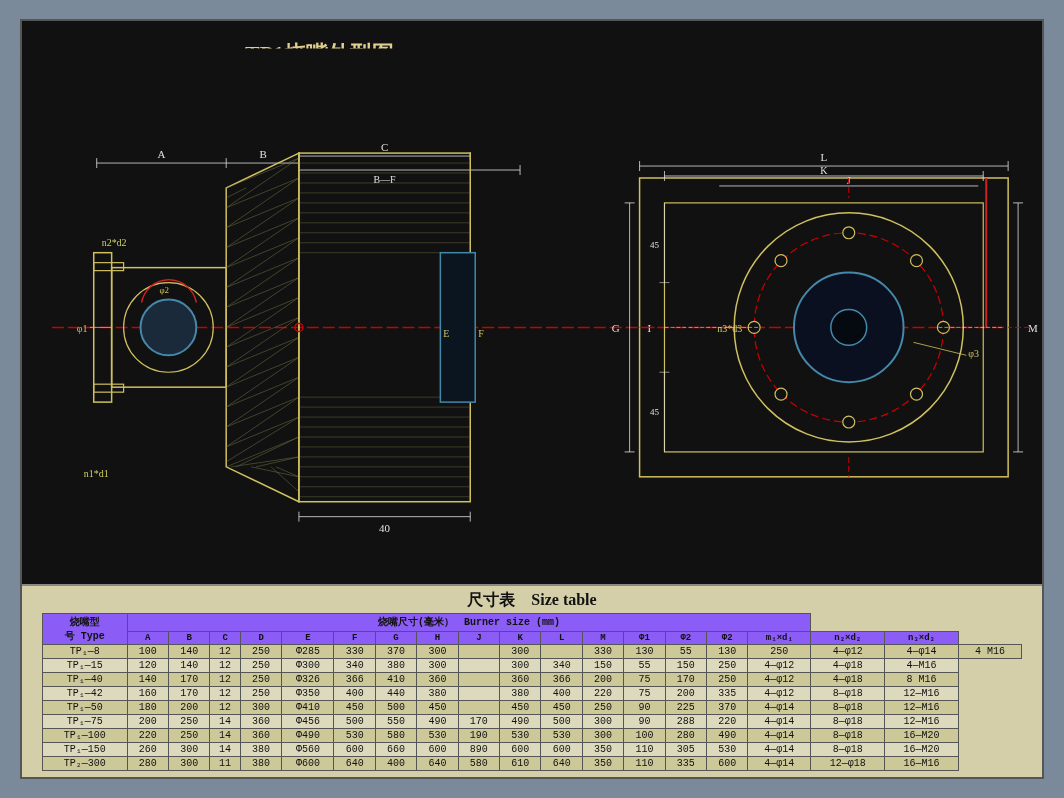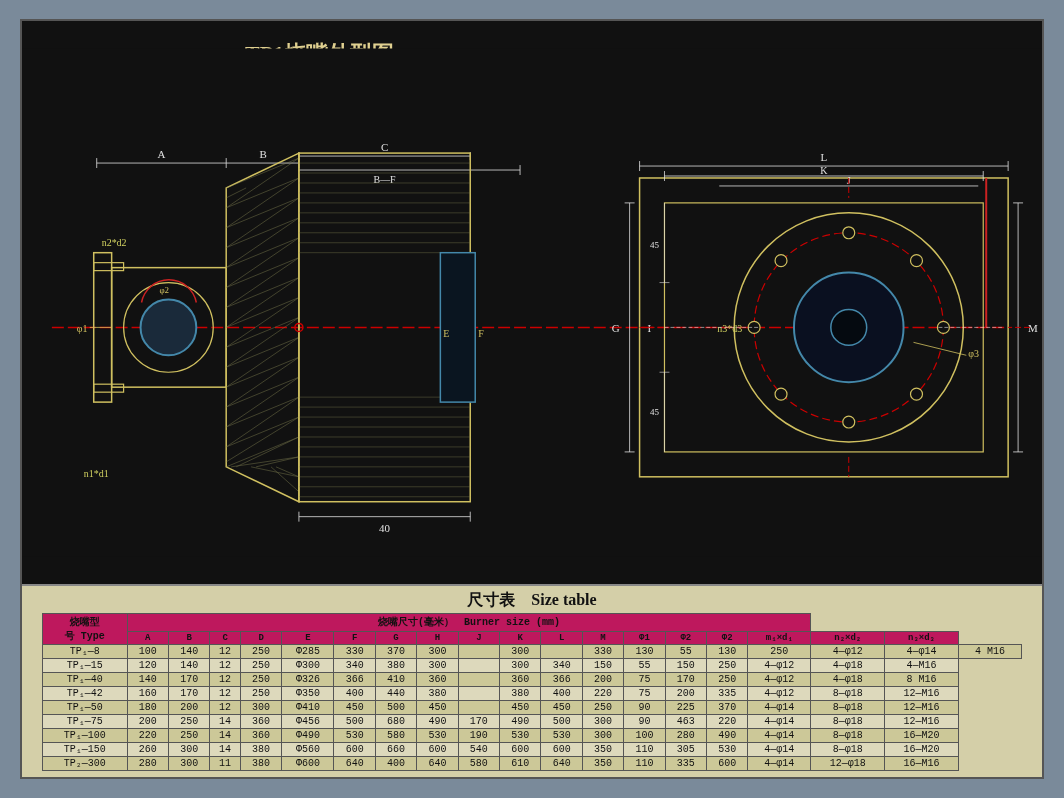--- a/index.html
+++ b/index.html
@@ -72,21 +72,21 @@
       color: #111;
       font-family: 'Courier New', monospace;
     }
     table.size-table th, table.size-table td {
       border: 1px solid #555;
       text-align: center;
       padding: 1px 2px;
       white-space: nowrap;
     }
     table.size-table th {
-      background: #be185d;
+      background: #8b5cf6;
       font-weight: bold;
     }
     table.size-table tr:nth-child(even) td {
       background: #ddd9bc;
     }
     table.size-table tr:nth-child(odd) td {
       background: #ccc898;
     }
     .col-header-row th {
       font-size: 9px;
@@ -442,28 +442,28 @@
             <td>12—M16</td>
           </tr>
           <tr>
             <td>TP₁—75</td>
             <td>200</td>
             <td>250</td>
             <td>14</td>
             <td>360</td>
             <td>Φ456</td>
             <td>500</td>
-            <td>680</td>
+            <td>550</td>
             <td>490</td>
             <td>170</td>
             <td>490</td>
             <td>500</td>
             <td>300</td>
             <td>90</td>
-            <td>463</td>
+            <td>288</td>
             <td>220</td>
             <td>4—φ14</td>
             <td>8—φ18</td>
             <td>12—M16</td>
           </tr>
           <tr>
             <td>TP₁—100</td>
             <td>220</td>
             <td>250</td>
             <td>14</td>
@@ -486,21 +486,21 @@
           <tr>
             <td>TP₁—150</td>
             <td>260</td>
             <td>300</td>
             <td>14</td>
             <td>380</td>
             <td>Φ560</td>
             <td>600</td>
             <td>660</td>
             <td>600</td>
-            <td>540</td>
+            <td>890</td>
             <td>600</td>
             <td>600</td>
             <td>350</td>
             <td>110</td>
             <td>305</td>
             <td>530</td>
             <td>4—φ14</td>
             <td>8—φ18</td>
             <td>16—M20</td>
           </tr>

